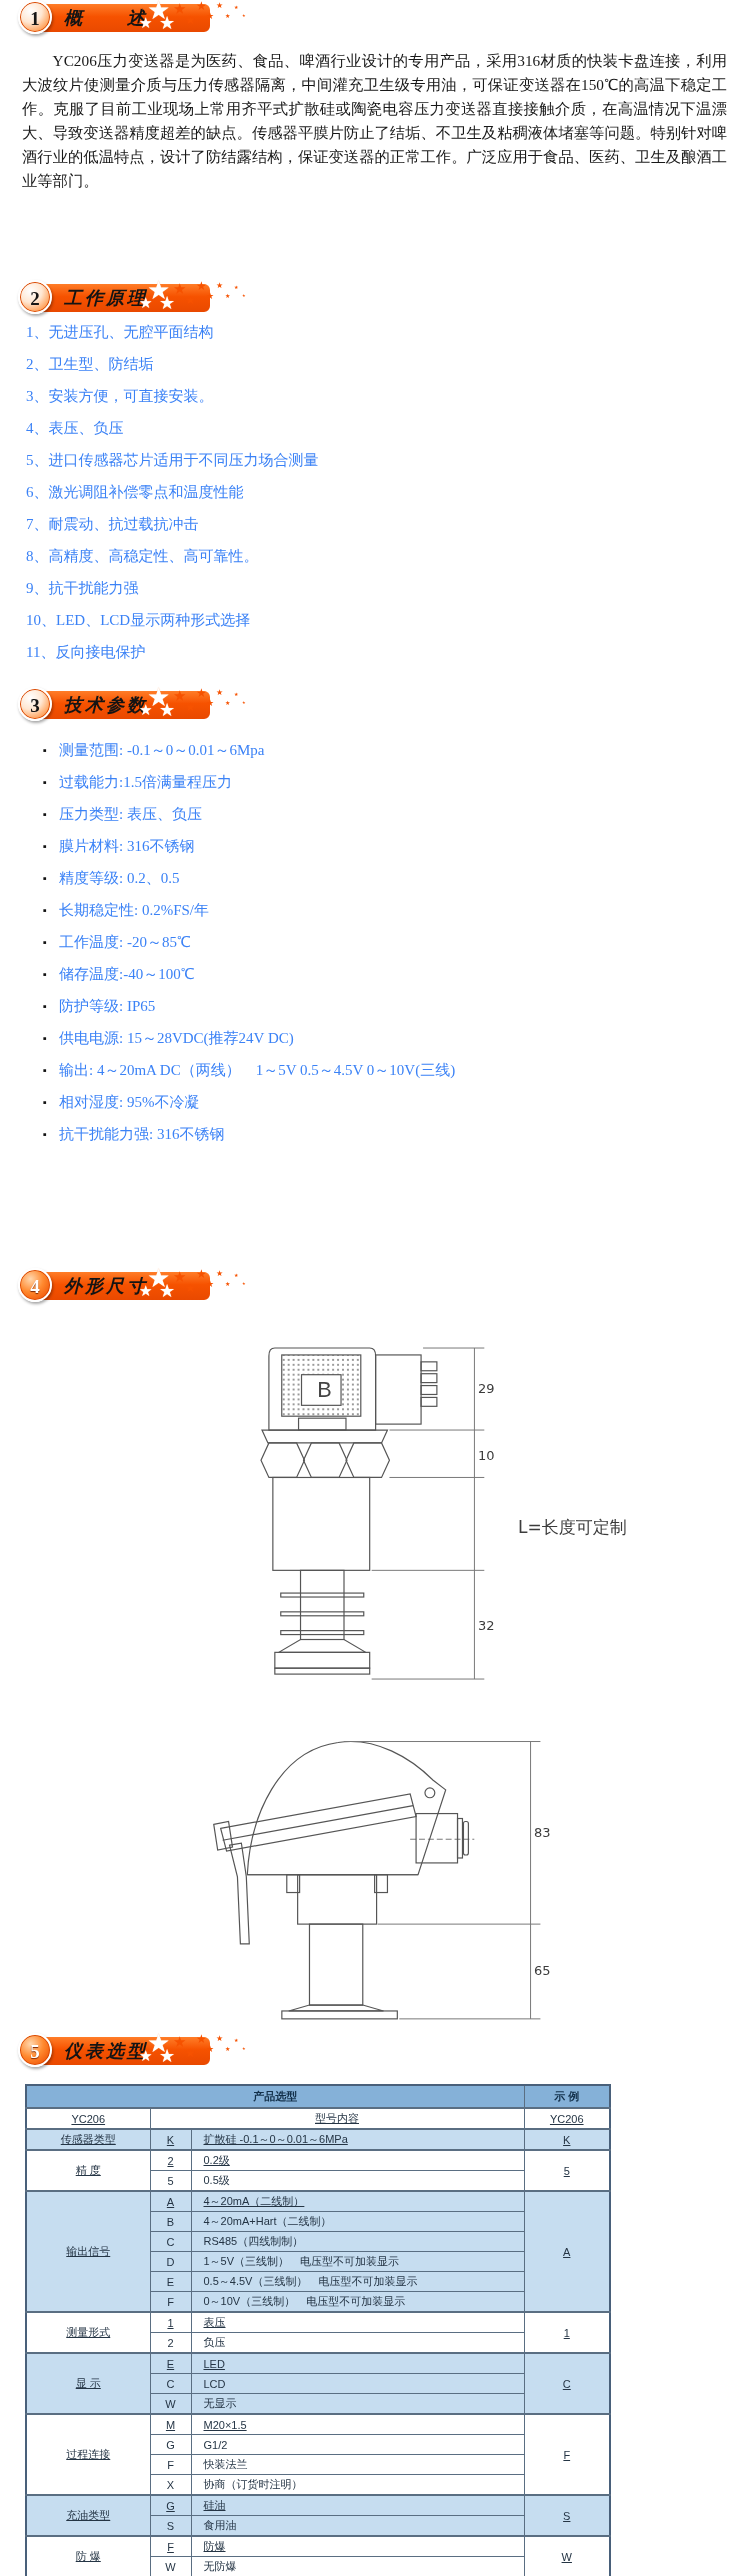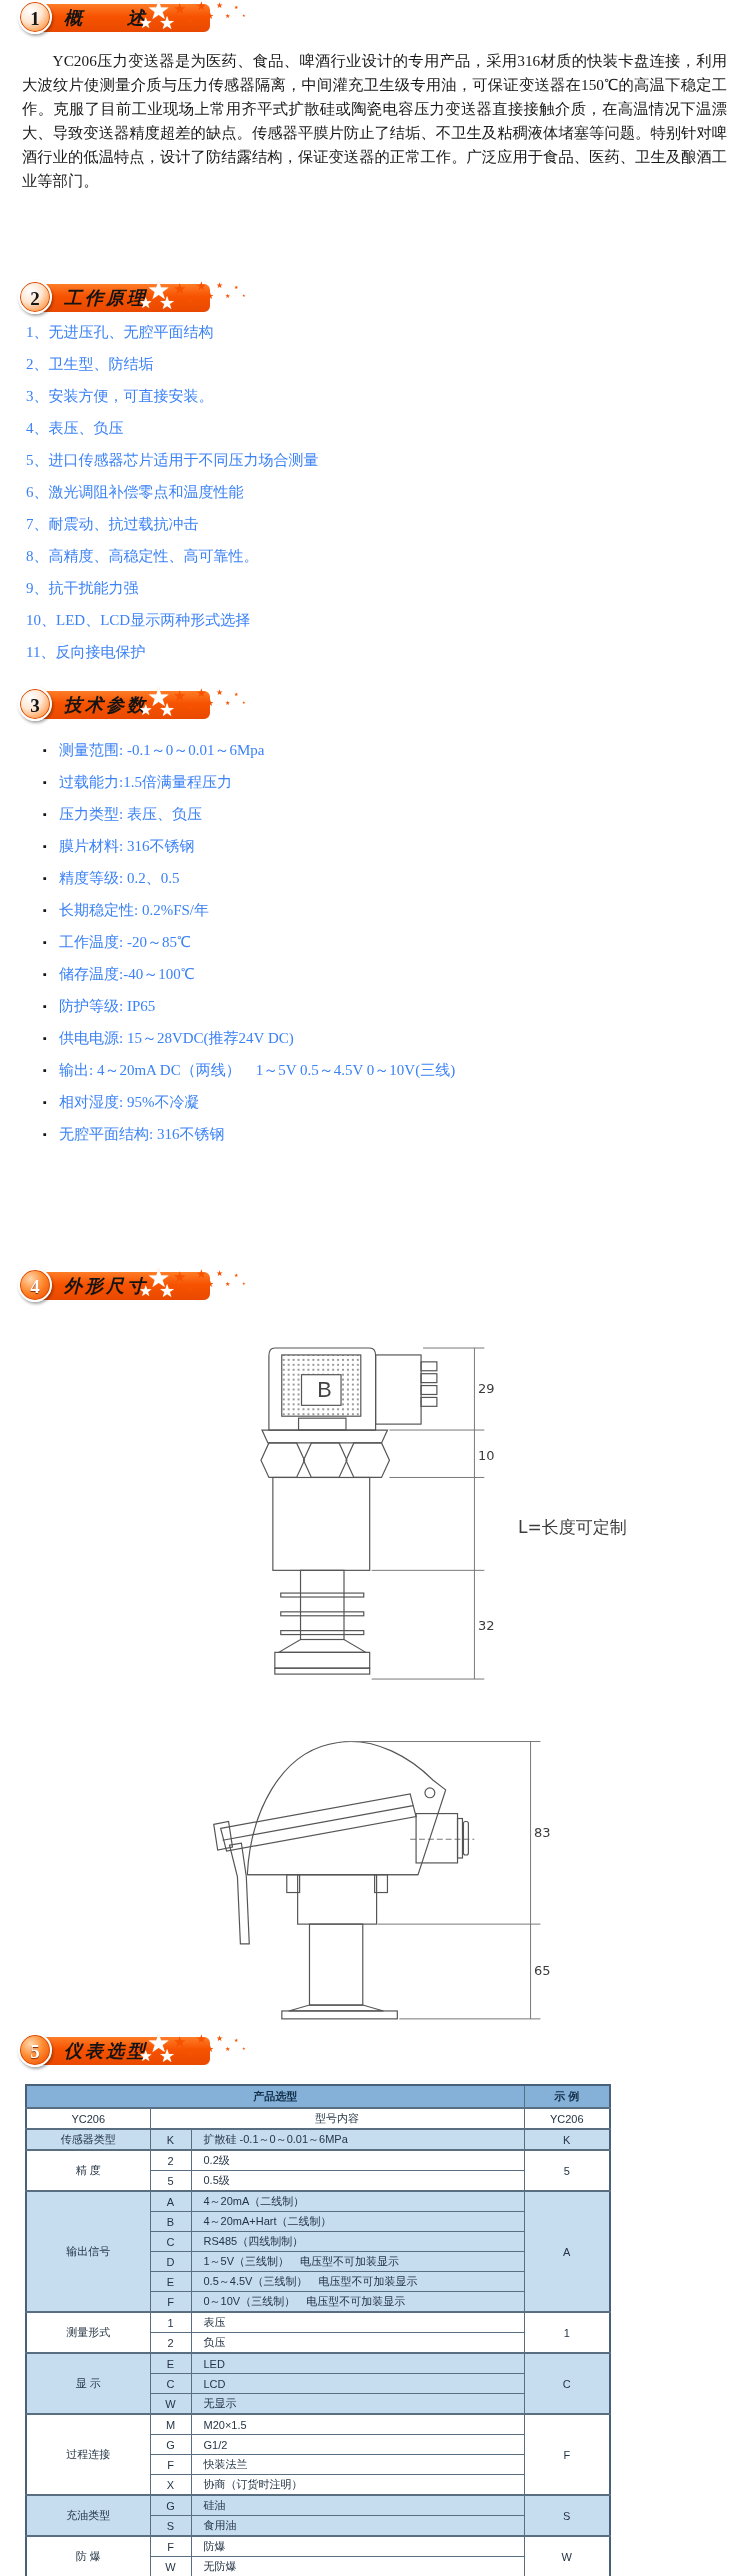--- a/index.html
+++ b/index.html
@@ -49,21 +49,21 @@
             font-family:"Liberation Sans",sans-serif;font-size:11px;color:#253545;
             border:2px solid #49607a;background:#fff;}
   table.sel col.c-cat{width:124px;} table.sel col.c-code{width:41px;}
   table.sel col.c-desc{width:333px;} table.sel col.c-ex{width:86px;}
   table.sel th,table.sel td{border:1px solid #5a6e82;height:19px;padding:0 4px;
             text-align:center;overflow:hidden;white-space:nowrap;font-weight:normal;}
   table.sel thead th{background:#85b1d8;color:#13304a;font-weight:bold;height:21px;}
   table.sel tr.band-b{background:#c6ddf0;}
   table.sel tr.band-w{background:#ffffff;}
   table.sel td.desc{text-align:left;padding-left:12px;}
-  table.sel tr.group-start td{border-top-width:2px;}
+  table.sel tr.group-start td{border-top-width:2px;text-decoration:underline;}
 </style>
 </head>
 <body>
 
 <div class="page">
 
   <div class="sec" style="top:4px">
     <div class="sec-bar">
       <span class="badge light">1</span>
       <span class="sec-title">概　　述</span>
@@ -145,21 +145,21 @@
       <li>压力类型: 表压、负压</li>
       <li>膜片材料:  316不锈钢</li>
       <li>精度等级:  0.2、0.5</li>
       <li>长期稳定性: 0.2%FS/年</li>
       <li>工作温度: -20～85℃</li>
       <li>储存温度:-40～100℃</li>
       <li>防护等级: IP65</li>
       <li>供电电源: 15～28VDC(推荐24V DC)</li>
       <li>输出: 4～20mA DC（两线）　1～5V 0.5～4.5V 0～10V(三线)</li>
       <li>相对湿度: 95%不冷凝</li>
-      <li>无腔平面结构: 316不锈钢</li>
+      <li>抗干扰能力强: 316不锈钢</li>
     </ul>
 
   <div class="sec" style="top:1272px">
     <div class="sec-bar">
       <span class="badge ball">4</span>
       <span class="sec-title">外形尺寸</span>
       <span class="starband">
           <span class="star w" style="left: 0px; top: -6px; font-size: 26px;"></span>
           <span class="star w" style="left: -8px; top: 12px; font-size: 15px;"></span>
           <span class="star w" style="left: 12px; top: 10px; font-size: 18px;"></span>

